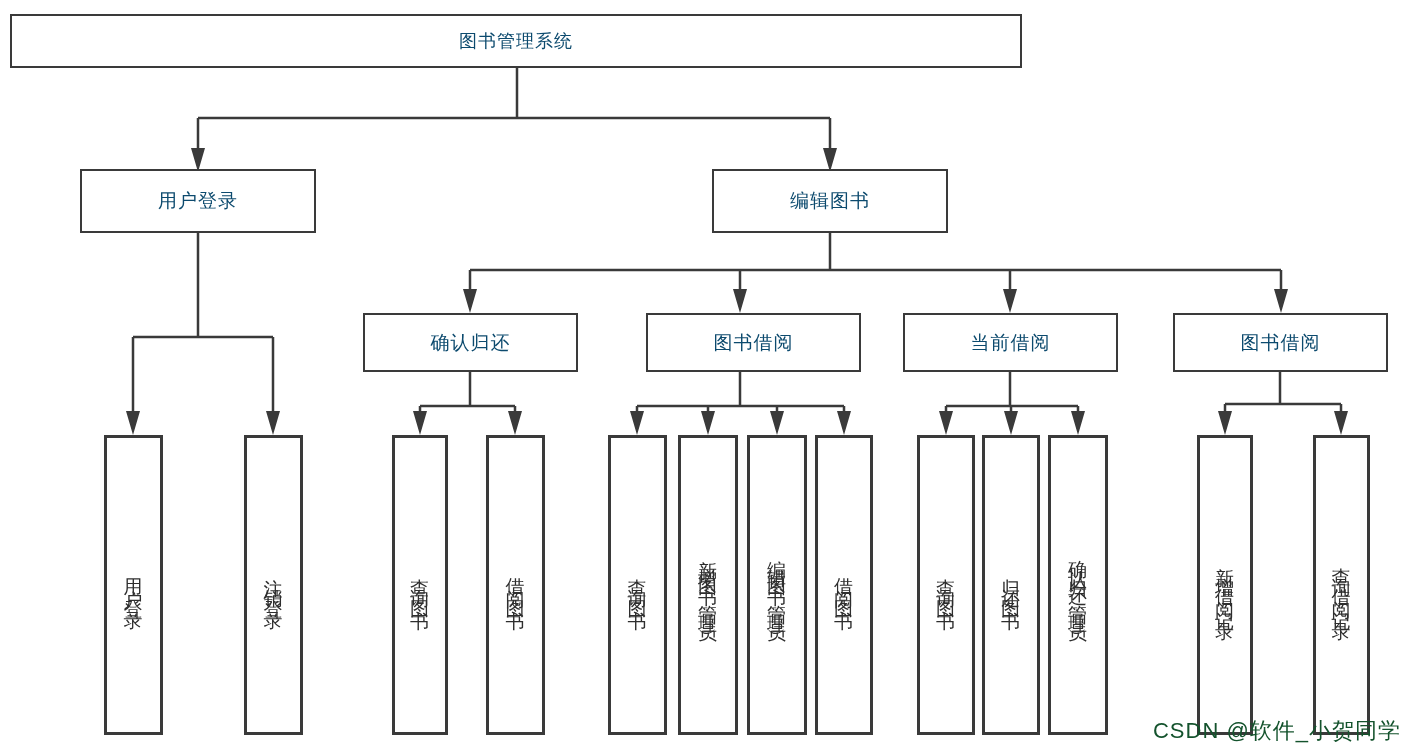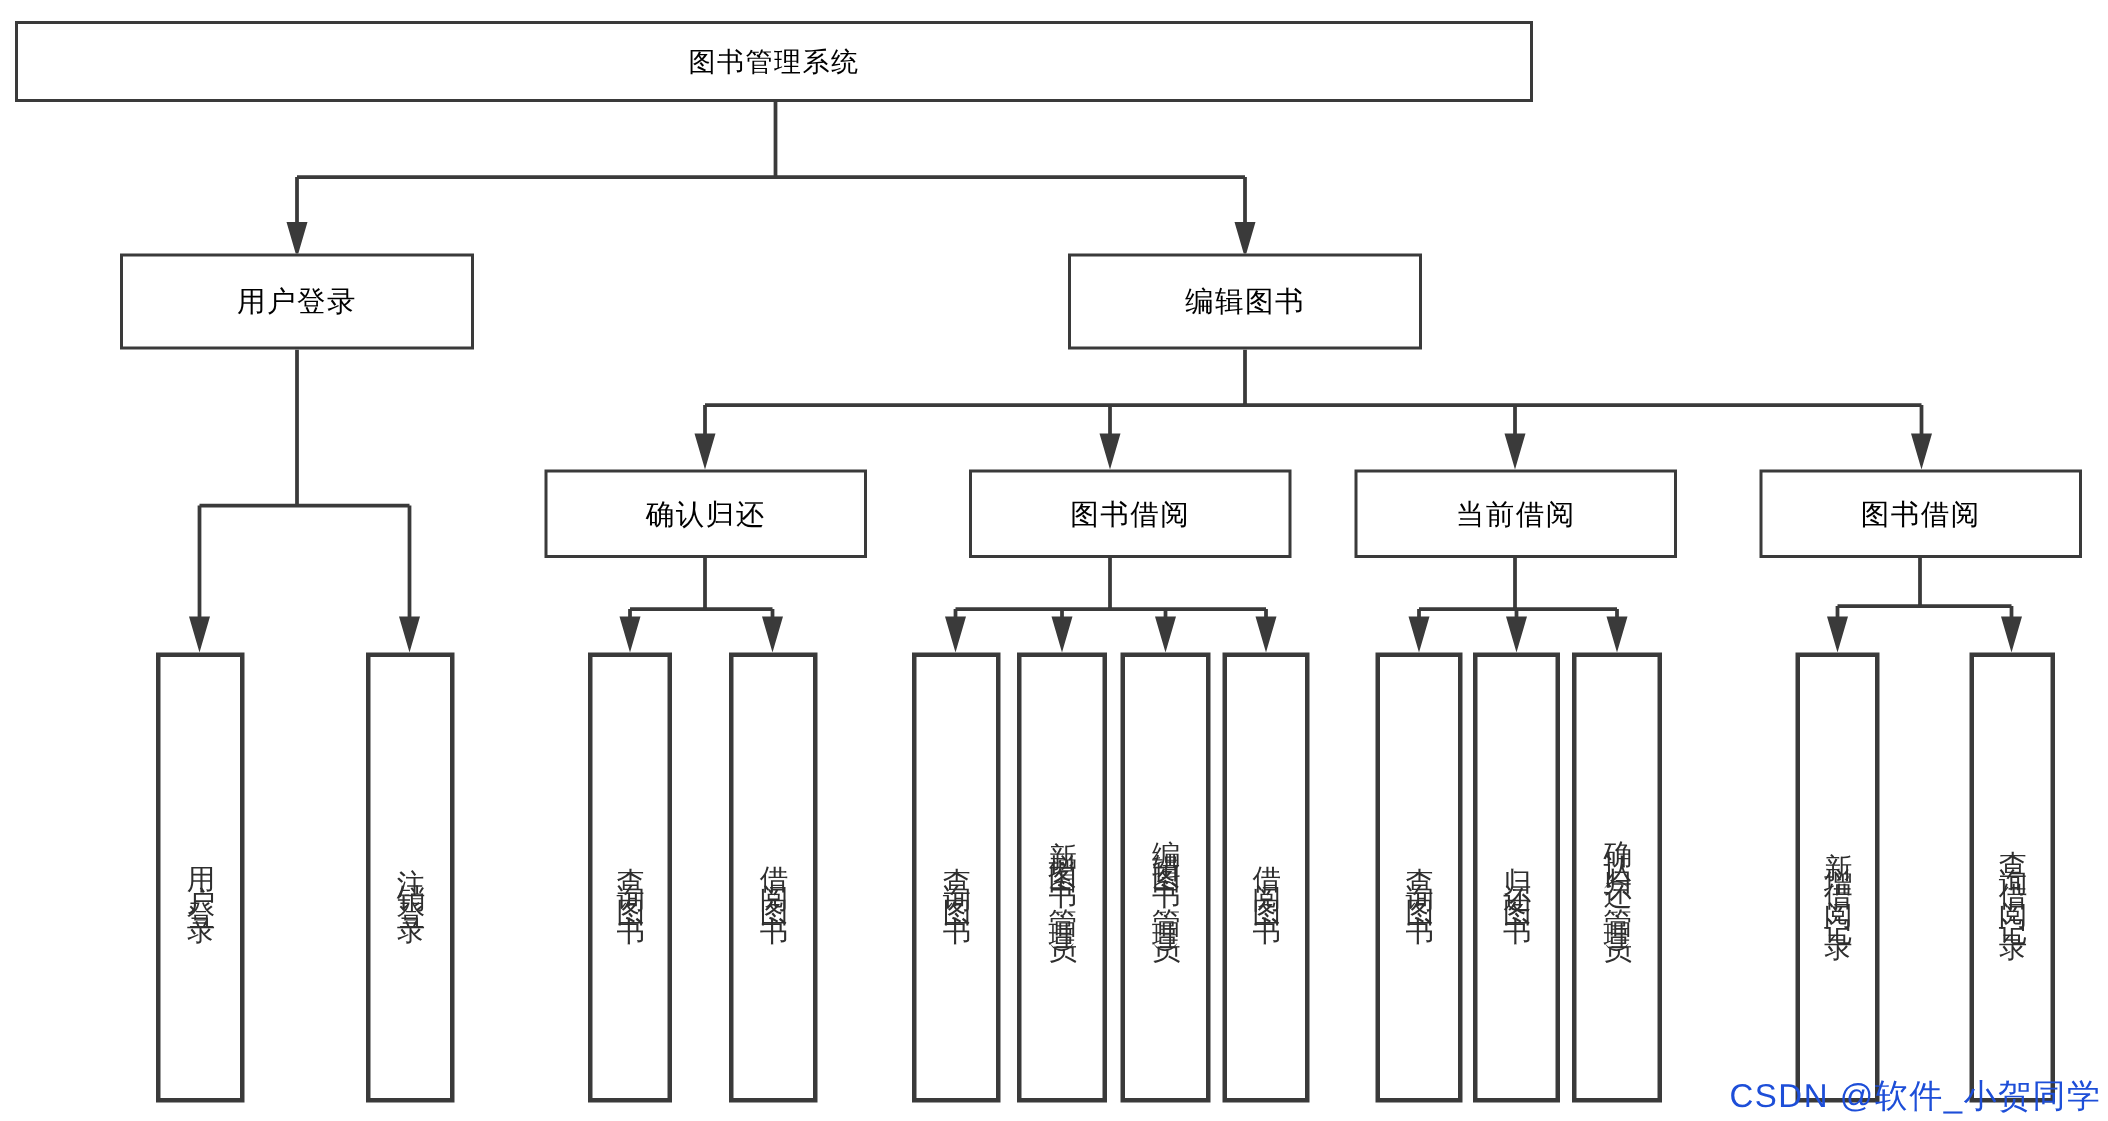--- a/index.html
+++ b/index.html
@@ -17,21 +17,21 @@
     left: 0; top: 0;
     width: 1405px; height: 747px;
   }
   .node {
     position: absolute;
     background: #ffffff;
     border: 2.5px solid #3a3a3a;
     display: flex;
     align-items: center;
     justify-content: center;
-    color: #000000;
+    color: #0c4a6e;
     font-size: 19px;
     letter-spacing: 1px;
   }
   .node.root { left: 10px; top: 14px; width: 1012px; height: 54px; font-size: 18px; }
   .node.lvl2 { top: 169px; width: 236px; height: 64px; }
   .node.lvl2.a { left: 80px; }
   .node.lvl2.b { left: 712px; }
   .node.lvl3 { top: 313px; width: 215px; height: 59px; }
   .node.lvl3.c1 { left: 363px; }
   .node.lvl3.c2 { left: 646px; }
@@ -54,21 +54,21 @@
     line-height: 1;
     letter-spacing: 11px;
     color: #2e2e2e;
   }
   .leaf.tight span { letter-spacing: 9px; }
   .watermark {
     position: absolute;
     top: 716px;
     right: 4px;
     font-size: 22px;
-    color: #1d4ed8;
+    color: #14532d;
     letter-spacing: 1px;
     z-index: 5;
     white-space: nowrap;
   }
 </style>
 </head>
 <body>
 
 <div class="canvas">
 

